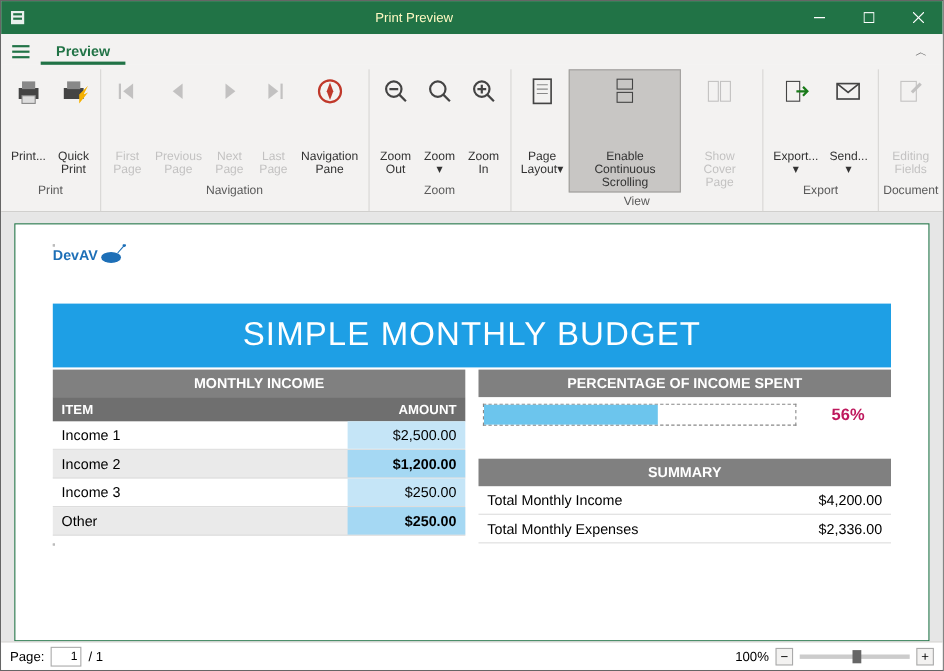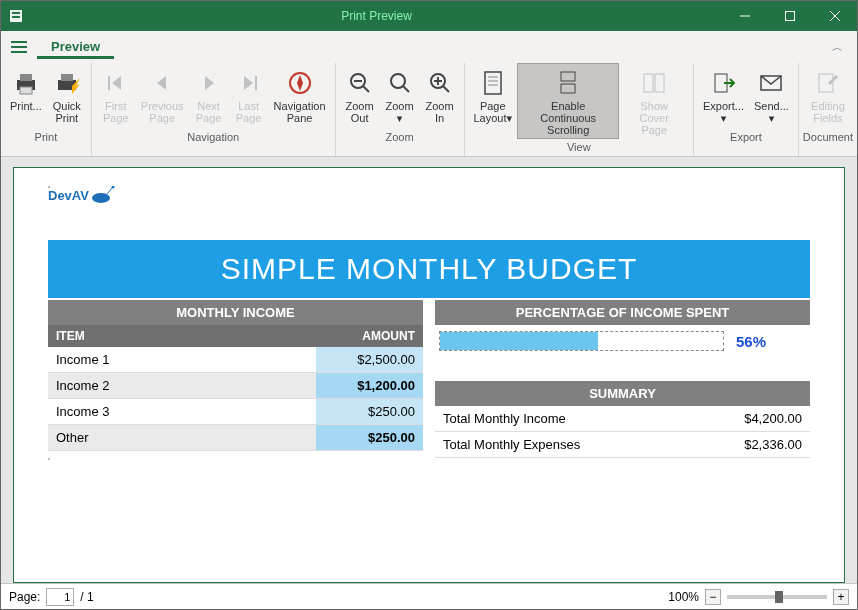--- a/index.html
+++ b/index.html
@@ -1,36 +1,36 @@
 <!DOCTYPE html>
 <html><head>
 <meta charset="utf-8">
 <style>
 * { box-sizing: border-box; margin: 0; padding: 0; font-family: "Segoe UI", Tahoma, sans-serif; }
 body { background: #fff; width: 858px; height: 610px; overflow: hidden; display: flex; flex-direction: column; border: 1px solid #666; }
 
 
-.titlebar { background: #217346; height: 30px; display: flex; align-items: center; color: #86efac; font-size: 12px; }
+.titlebar { background: #217346; height: 30px; display: flex; align-items: center; color: #fef9c3; font-size: 12px; }
 .titlebar .app-icon { width: 30px; display:flex; align-items:center; justify-content:center; }
 .titlebar .title { flex: 1; text-align: center; }
 .titlebar .win-ctrls { display: flex; }
 .titlebar .win-ctrls div { width: 45px; height: 30px; display:flex; align-items:center; justify-content:center; cursor:pointer; }
 
 
 .tabstrip { background: #f3f2f1; height: 28px; display:flex; align-items:flex-end; padding-left:4px; }
 .file-btn { width: 28px; height:24px; display:flex; align-items:center; justify-content:center; cursor:pointer; }
 .tab { padding: 4px 14px 2px; font-size: 13px; font-weight:600; color:#217346; border-bottom: 3px solid #217346; cursor:pointer; margin-left:4px; }
 .collapse-arrow { margin-left:auto; margin-right:10px; color:#666; font-size:11px; cursor:pointer; padding:4px; }
 
 
 .ribbon { background: #f3f2f1; border-bottom: 1px solid #c8c6c4; display:flex; padding: 4px 0 0; }
 .group { display:flex; flex-direction:column; align-items:center; border-right:1px solid #d8d6d4; padding: 0 4px; }
 .group-items { display:flex; align-items:flex-start; }
 .group-label { font-size:11px; color:#5a5a5a; padding: 2px 0 3px; }
-.rbtn { display:flex; flex-direction:column; align-items:center; justify-content:flex-start; min-width:40px; padding: 2px 4px; cursor:pointer; border:1px solid transparent; text-align:center;}
+.rbtn { display:flex; flex-direction:column; align-items:center; justify-content:flex-start; min-width:40px; padding: 2px 4px; cursor:pointer; border:1px solid transparent; text-align:center;gap:36px;}
 .rbtn.active { background:#c8c6c4; border-color:#a19f9d; }
 .rbtn.disabled { opacity:0.45; cursor:default; }
 .rbtn .ic { height:34px; display:flex; align-items:center; justify-content:center; }
 .rbtn .lbl { font-size:11px; color:#333; line-height:12px; min-height:26px; display:flex; align-items:flex-start; justify-content:center;}
 .rbtn.disabled .lbl { color:#888; }
 
 
 .preview-area { flex:1; background:#e6e6e6; padding:10px 12px 0; overflow:hidden; position:relative; }
 .page { background:#fff; border:1px solid #217346; height:100%; padding: 18px 34px; position:relative; overflow:hidden;}
 .page::before, .page::after { content:""; position:absolute; border:1px dashed #bbb; pointer-events:none;}
@@ -43,21 +43,21 @@
 .sub-hdr div:first-child { flex:1; padding:4px 8px;}
 .sub-hdr div:last-child { padding:4px 8px;}
 .row { display:flex; font-size:13px; border-bottom:1px solid #ddd;}
 .row.stripe { background:#eaeaea;}
 .row .item { flex:1; padding:5px 8px;}
 .row .amt { width:107px; text-align:right; padding:5px 8px; background:#c5e5f7;}
 .row.stripe .amt { background:#a5d8f3;font-weight:bold;}
 .pct-row { display:flex; align-items:center; padding:6px 4px; gap:12px;}
 .pct-bar { flex:1; height:20px; border:1px dashed #888; position:relative; background:#fff;}
 .pct-bar-fill { position:absolute; left:0; top:0; bottom:0; width:56%; background:#6cc5ed;}
-.pct-val { font-weight:700; font-size:15px; color:#1d4ed8; width:70px; text-align:left;}
+.pct-val { font-weight:700; font-size:15px; color:#be185d; width:70px; text-align:center;}
 .sum-row { display:flex; font-size:13px; border-bottom:1px solid #ddd; padding:5px 8px;}
 .sum-row div:first-child{ flex:1;}
 .footer-logo { text-align:center; margin-top:18px; font-size:22px; font-weight:700; }
 .footer-logo .dev { color:#333;}
 .footer-logo .exp { color:#ef7f1a;}
 
 
 .statusbar { height:26px; border-top:1px solid #c8c6c4; background:#fff; display:flex; align-items:center; font-size:12px; padding:0 8px; gap:6px;}
 .statusbar .page-input { width:28px; height:18px; font-size:11px; text-align:right; border:1px solid #aaa; padding:0 3px;}
 .statusbar .spacer { flex:1;}

